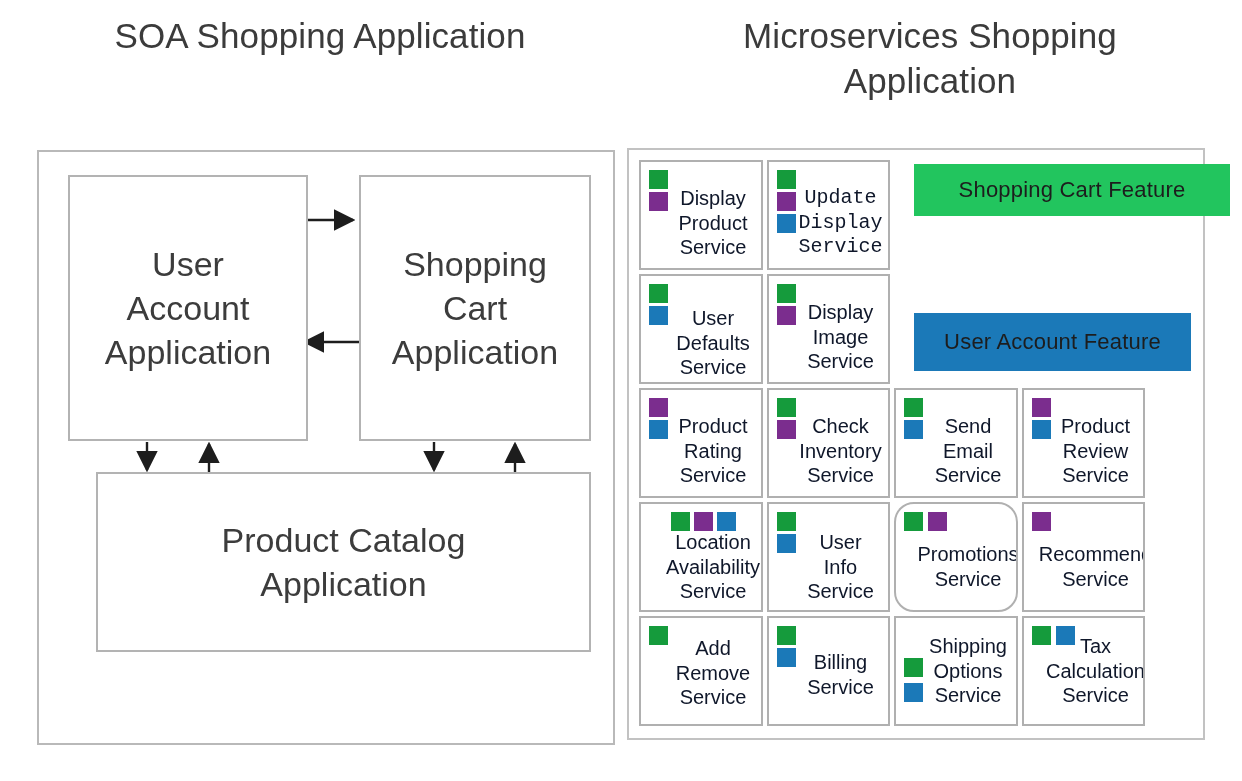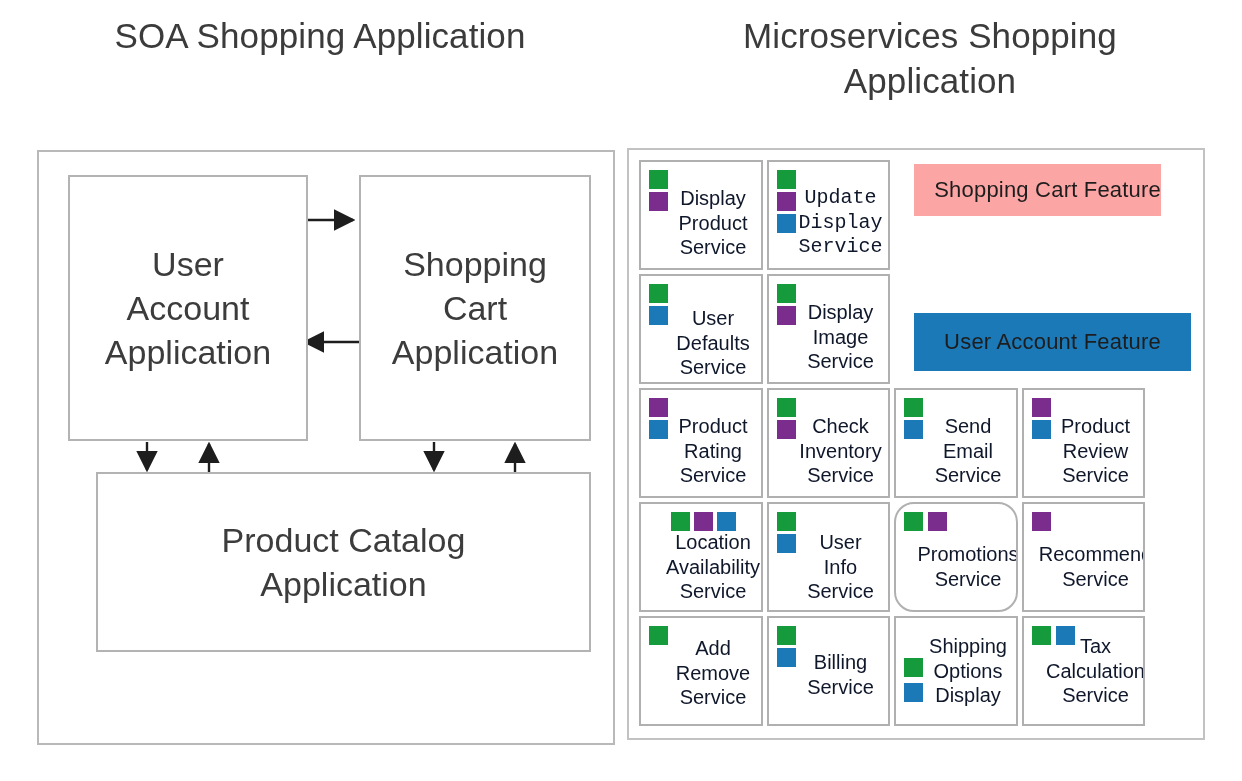--- a/index.html
+++ b/index.html
@@ -171,21 +171,21 @@
 Cart
 Application</span>
   </div>
   <div class="soa-box" id="box-product-catalog">
     <span style="white-space:pre-line;">Product Catalog
 Application</span>
   </div>
 </div>
 
 <div id="ms-panel">
-    <div class="feat-bar" style="left: 285px; top: 14px; width: 247px; height: 52px; background: #fca5a5; justify-content: flex-end;">
+    <div class="feat-bar" style="left: 285px; top: 14px; width: 316px; height: 52px; background: #22c55e;">
       <span>Shopping Cart Feature</span>
     </div>
     <div class="feat-bar" style="left: 285px; top: 163px; width: 277px; height: 58px; background: rgb(27, 121, 184);">
       <span>User Account Feature</span>
     </div>
     <div class="svc-card" style="left: 10px; top: 10px; width: 124px; height: 110px;">
       <span class="chip" style="background: rgb(21, 155, 60); left: 8px; top: 8px;"></span>
       <span class="chip" style="background: rgb(123, 45, 142); left: 8px; top: 30px;"></span>
       <div class="svc-label" style="top: 24px;">Display
 Product
@@ -277,21 +277,21 @@
       <span class="chip" style="background: rgb(21, 155, 60); left: 8px; top: 8px;"></span>
       <span class="chip" style="background: rgb(27, 121, 184); left: 8px; top: 30px;"></span>
       <div class="svc-label" style="top: 32px;">Billing
 Service</div>
     </div>
     <div class="svc-card" style="left: 265px; top: 466px; width: 124px; height: 110px;">
       <span class="chip" style="background: rgb(21, 155, 60); left: 8px; top: 40px;"></span>
       <span class="chip" style="background: rgb(27, 121, 184); left: 8px; top: 65px;"></span>
       <div class="svc-label" style="top: 16px;">Shipping
 Options
-Display</div>
+Service</div>
     </div>
     <div class="svc-card" style="left: 393px; top: 466px; width: 123px; height: 110px;">
       <span class="chip" style="background: rgb(21, 155, 60); left: 8px; top: 8px;"></span>
       <span class="chip" style="background: rgb(27, 121, 184); left: 32px; top: 8px;"></span>
       <div class="svc-label" style="top: 16px;">Tax
 Calculation
 Service</div>
     </div>
   </div>
 

